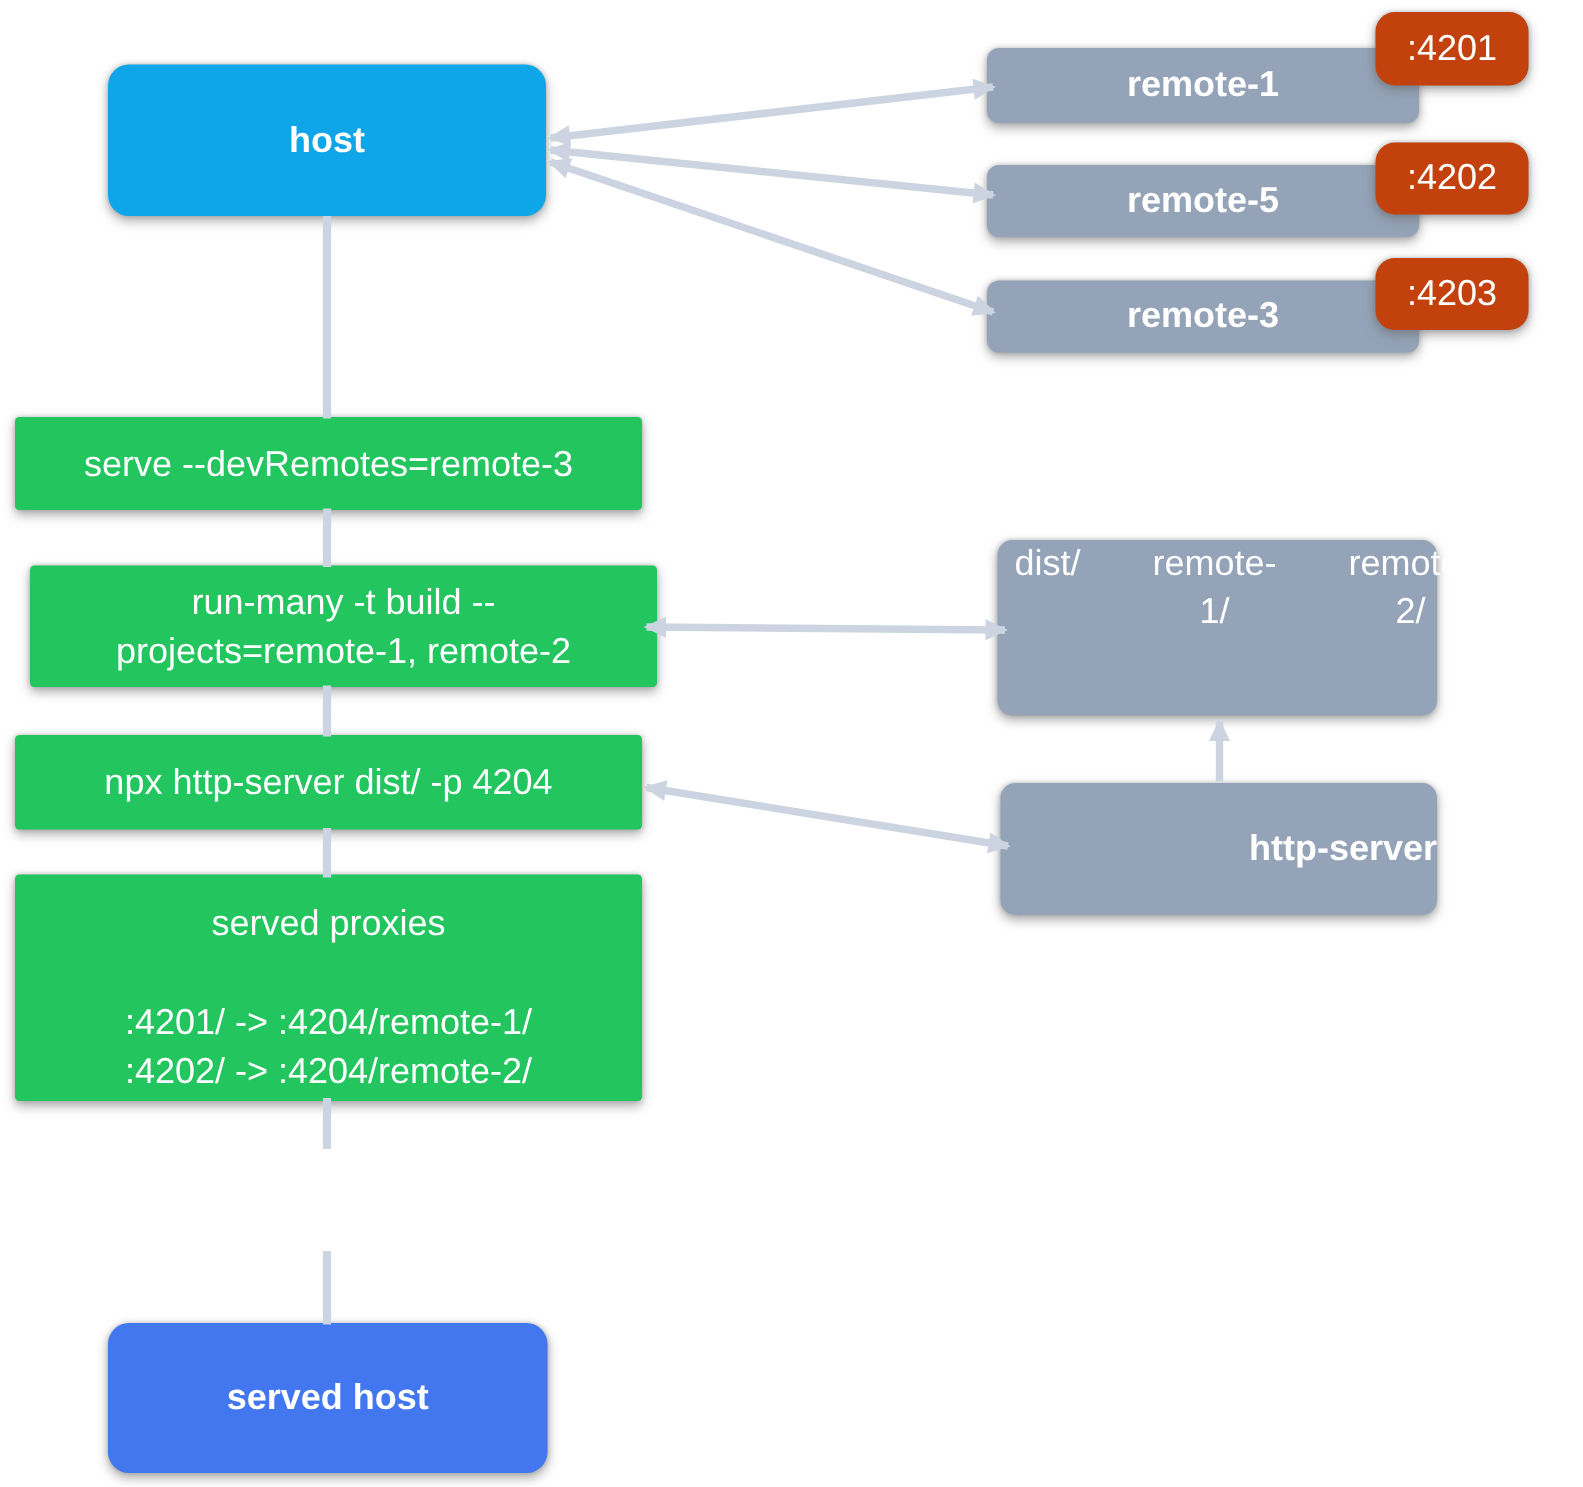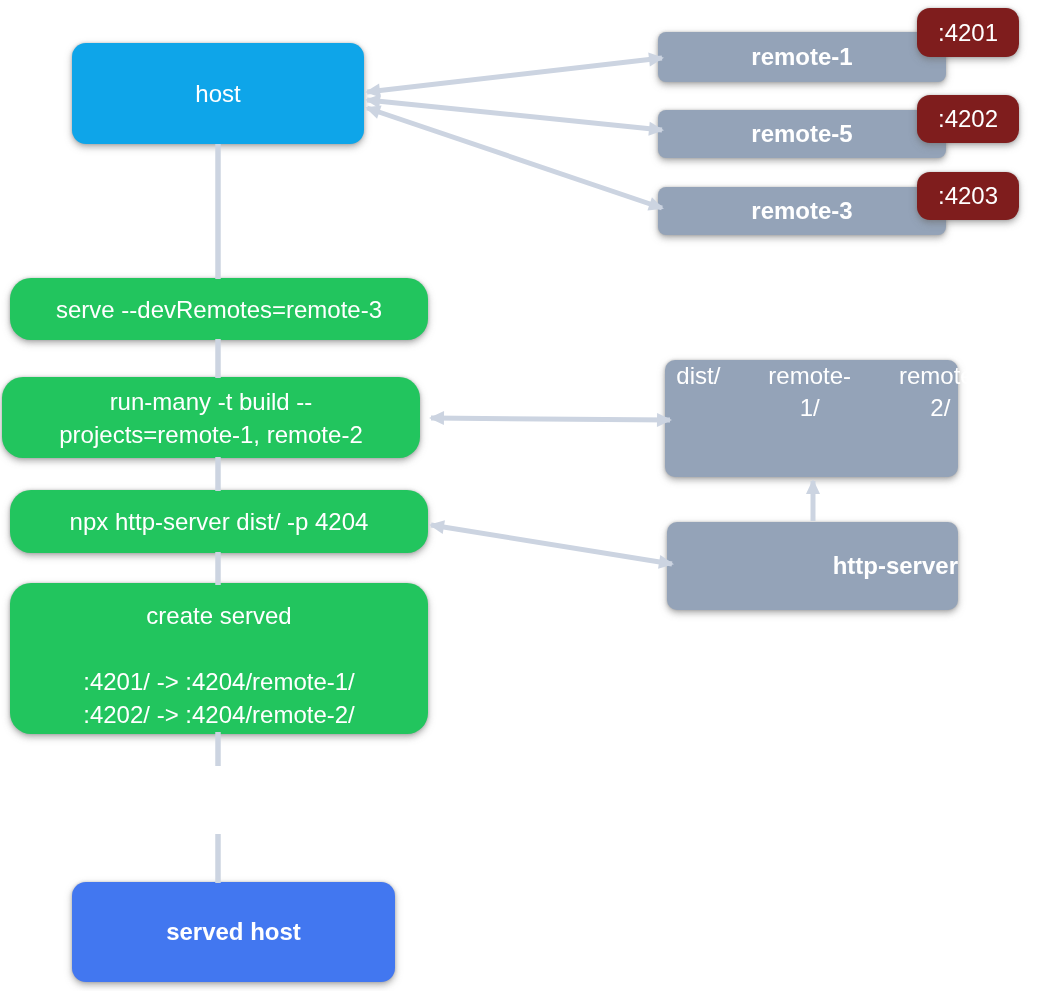--- a/index.html
+++ b/index.html
@@ -6,25 +6,25 @@
   .canvas{
     position:relative;width:1055px;height:991px;background:#ffffff;
     font-family:"Liberation Sans","DejaVu Sans",sans-serif;overflow:hidden;
   }
   .wires{position:absolute;left:0;top:0;width:1055px;height:991px;z-index:3;pointer-events:none;}
   .node{
     position:absolute;display:flex;align-items:center;justify-content:center;
     color:#ffffff;text-align:center;z-index:2;
     box-shadow:0 3px 7px rgba(105,105,105,.55), 0 0 3px rgba(105,105,105,.35);
   }
-  .cyan{background:#0ea5e9;border-radius:14px;font-weight:normal;font-size:24px;}
+  .cyan{background:#0ea5e9;border-radius:14px;font-weight:bold;font-size:24px;}
   .blue{background:#4277f0;border-radius:14px;font-weight:bold;font-size:24px;}
   .slate{background:#94a3b8;border-radius:8px;font-weight:bold;font-size:24px;}
-  .green{background:#22c55e;border-radius:21px;font-weight:normal;font-size:24px;line-height:33px;white-space:pre-line;}
-  .badge{background:#7f1d1d;border-radius:13px;font-weight:normal;font-size:24px;z-index:4;}
+  .green{background:#22c55e;border-radius:3px;font-weight:normal;font-size:24px;line-height:33px;white-space:pre-line;}
+  .badge{background:#c2410c;border-radius:13px;font-weight:normal;font-size:24px;z-index:4;}
   .distbox{flex-direction:row;align-items:flex-start;justify-content:center;
     font-weight:normal;font-size:24px;line-height:32px;padding-left:35px;box-sizing:border-box;}
   .dist-entry{padding-left:48px;}
   .proxybox{flex-direction:column;justify-content:flex-start;padding-top:16px;box-sizing:border-box;}
   .proxy-spacer{height:33px;}
 </style>
 </head>
 <body>
 
 <div class="canvas">
@@ -78,38 +78,38 @@
     <span>remote-3</span>
   </div>
   <div class="node badge" style="left:917px;top:172px;width:102px;height:48px;">
     <span>:4203</span>
   </div>
 
   <div class="node green" style="left:10px;top:278px;width:418px;height:62px;">
     <span>serve --devRemotes=remote-3</span>
   </div>
 
-  <div class="node green" style="left:2px;top:377px;width:418px;height:81px;">
+  <div class="node green" style="left:20px;top:377px;width:418px;height:81px;">
     <span>run-many -t build --
 projects=remote-1, remote-2</span>
   </div>
 
   <div class="node green" style="left:10px;top:490px;width:418px;height:63px;">
     <span>npx http-server dist/ -p 4204</span>
   </div>
 
   <div class="node green proxybox" style="left:10px;top:583px;width:418px;height:151px;">
-    <div>create served</div>
+    <div>served proxies</div>
     <div class="proxy-spacer"></div>
     <div>:4201/ -&gt; :4204/remote-1/</div>
     <div>:4202/ -&gt; :4204/remote-2/</div>
   </div>
 
 
-  <div class="node blue" style="left:72px;top:882px;width:323px;height:100px;">
+  <div class="node blue" style="left:72px;top:882px;width:293px;height:100px;">
     <span>served host</span>
   </div>
 
   <div class="node slate distbox" style="left:665px;top:360px;width:293px;height:117px;border-radius:10px;font-weight:normal;">
     <div>dist/</div>
     <div class="dist-entry">remote-1/</div>
     <div class="dist-entry">remote-2/</div>
   </div>
 
   <div class="node slate" style="left:667px;top:522px;width:291px;height:88px;border-radius:10px;justify-content:flex-end;">

